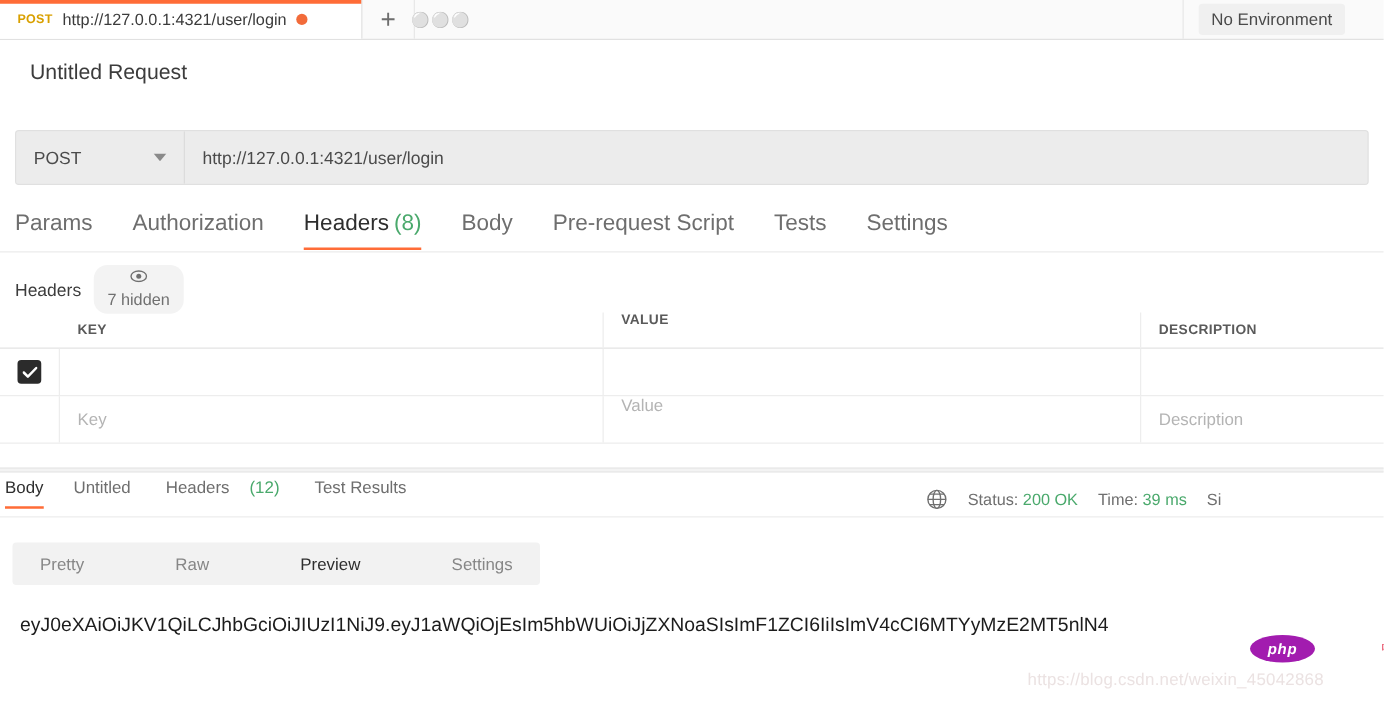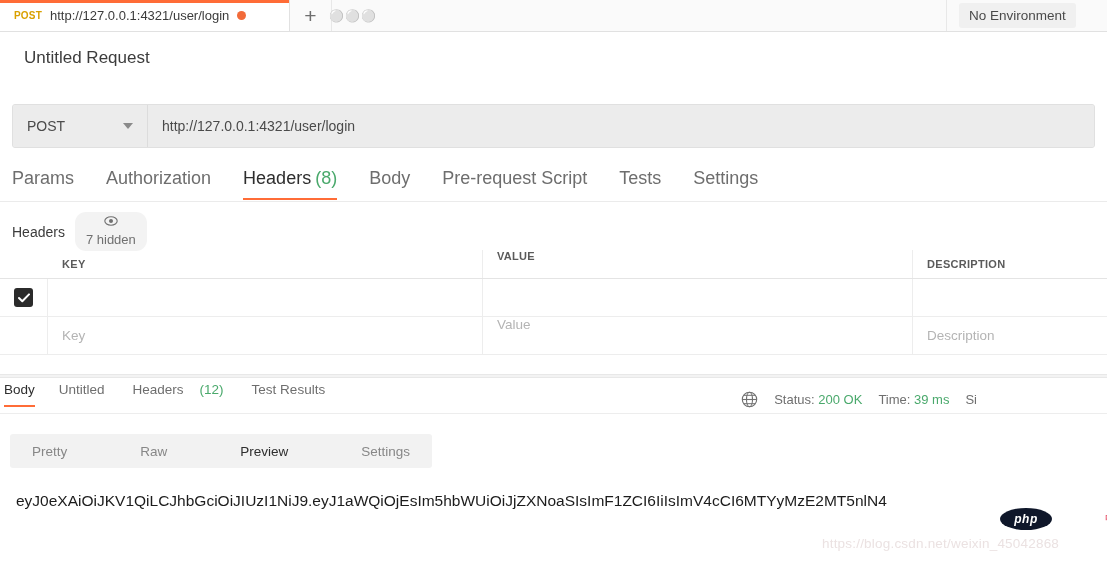--- a/index.html
+++ b/index.html
@@ -235,21 +235,21 @@
   }
 
   
   .wm-php {
     position: absolute; top: 508px; left: 1000px;
     display: flex; align-items: center; gap: 5px;
     pointer-events: none;
   }
   .php-oval {
     width: 52px; height: 22px;
-    background: #0f172a;
+    background: #a21caf;
     border-radius: 50%;
     display: flex; align-items: center; justify-content: center;
     font-size: 12px; font-style: italic; font-weight: bold;
     color: #ffffff;
     letter-spacing: 0.5px;
   }
   .php-cn { font-size: 13px; color: #e8566d; white-space: nowrap; margin-left: 48px; }
   .wm-csdn {
     position: absolute; top: 536px; left: 822px;
     font-size: 13.5px; color: #ebe2e2;

